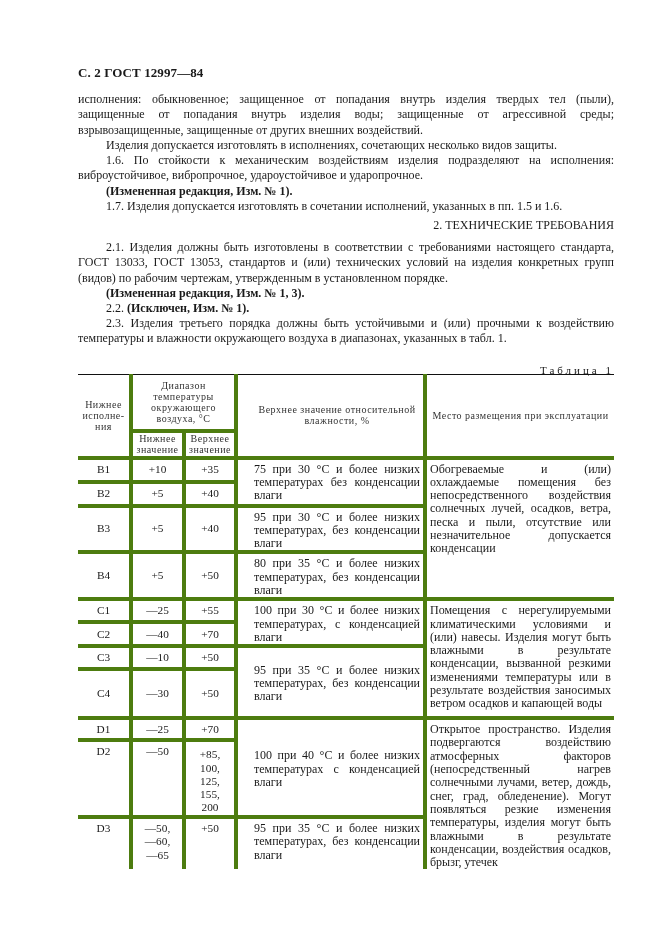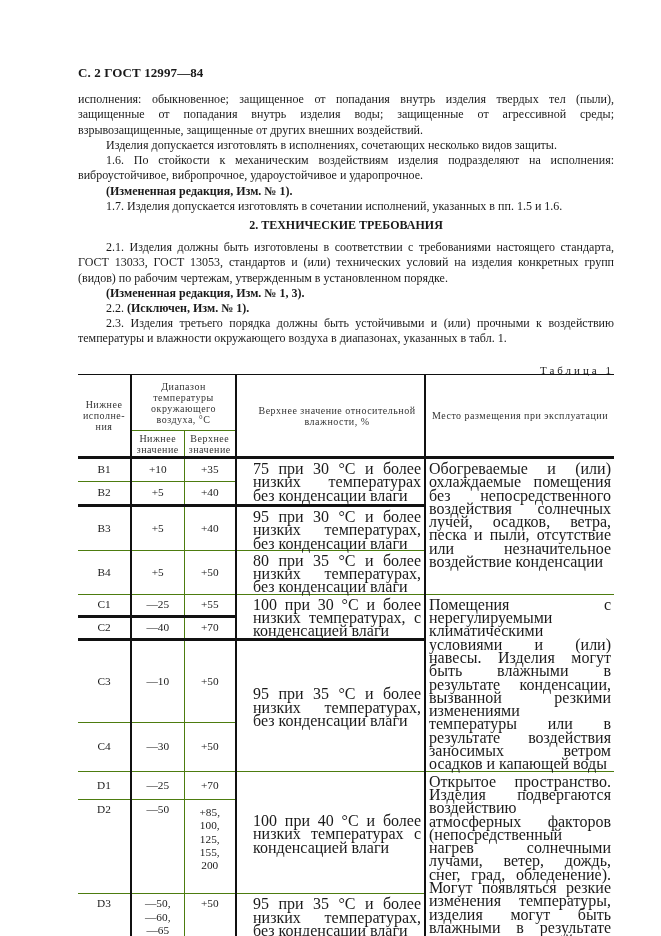--- a/index.html
+++ b/index.html
@@ -2,32 +2,32 @@
 <html><head>
 <meta charset="utf-8">
 <style>
   html, body { margin:0; padding:0; background:#ffffff; }
   body { width:661px; height:936px; position:relative; overflow:hidden;
          font-family:"Liberation Serif", serif; color:#1a1a1a; }
   .page-header { position:absolute; left:78px; top:65px; font-weight:bold; font-size:13px; letter-spacing:0.1px; }
   .p { position:absolute; left:78px; width:536px; font-size:12px; line-height:15.3px; text-align:justify; }
   .p.indent { text-indent:28px; }
   .bold { font-weight:bold; }
-  .section-title { position:absolute; left:78px; width:536px; top:218px; text-align:center; font-weight:bold; font-size:12px; }
+  .section-title { position:absolute; left:78px; width:536px; top:218px; text-align:right; font-weight:normal; font-size:12px; }
   .table-caption { position:absolute; right:47px; top:364px; font-size:11px; letter-spacing:3px; }
   table.t1 { position:absolute; left:78px; top:374px; width:536px; border-collapse:collapse; table-layout:fixed; font-size:11.3px; }
-  table.t1 td { border:1px solid #4d7c0f; vertical-align:top; padding:0 3px; line-height:13.3px; }
+  table.t1 td { border:4px solid #4d7c0f; vertical-align:top; padding:0 3px; line-height:13.3px; }
   table.t1 .hd { font-size:10px; line-height:11px; text-align:center; vertical-align:middle; letter-spacing:0.5px; color:#333; }
   table.t1 tr.hdr-top td { border-top:1.5px solid #111; }
   table.t1 .c { text-align:center; }
   table.t1 .c.mid { vertical-align:middle; }
   .thick-top td { border-top:3px solid #111 !important; }
   table.t1 td.vthick-l { border-left:2px solid #111;padding-left:16px; }
   table.t1 td.vthick-r { border-right:2px solid #111; }
-  table.t1 td.just { text-align:justify; font-size:16px; line-height:13.3px; padding-top:3px; }
+  table.t1 td.just { text-align:justify; font-size:12px; line-height:13.3px; padding-top:3px; }
   table.t1 tr.last td { border-bottom:none; }
   table.t1 td.noside-l { border-left:none; }
   table.t1 td.noside-r { border-right:none; }
 </style>
 </head>
 <body>
 
 <div class="page-header">С. 2 ГОСТ 12997—84</div>
 
 <div class="p" style="top:92px;">исполнения: обыкновенное; защищенное от попадания внутрь изделия твердых тел (пыли), защищенные от попадания внутрь изделия воды; защищенные от агрессивной среды; взрывозащищенные, защищенные от других внешних воздействий.</div>
@@ -66,21 +66,21 @@
   <tr style="height:27px;">
     <td class="hd">Нижнее значение</td>
     <td class="hd">Верхнее значение</td>
   </tr>
 
   <tr class="thick-top" style="height:24px;">
     <td class="c mid noside-l vthick-r">B1</td>
     <td class="c mid">+10</td>
     <td class="c mid">+35</td>
     <td class="just vthick-l vthick-r" rowspan="2">75 при 30 °С и более низких температурах без конденсации влаги</td>
-    <td class="just noside-r" rowspan="4">Обогреваемые и (или) охлаждаемые помещения без непосредственного воздействия солнечных лучей, осадков, ветра, песка и пыли, отсутствие или незначительное воздействие конденсации</td>
+    <td class="just noside-r" rowspan="4">Обогреваемые и (или) охлаждаемые помещения без непосредственного воздействия солнечных лучей, осадков, ветра, песка и пыли, отсутствие или незначительное допускается конденсации</td>
   </tr>
 
   <tr style="height:24px;">
     <td class="c mid noside-l vthick-r">B2</td>
     <td class="c mid">+5</td>
     <td class="c mid">+40</td>
   </tr>
 
   <tr class="thick-top" style="height:36px;">
     <td class="c mid noside-l vthick-r">B3</td>

